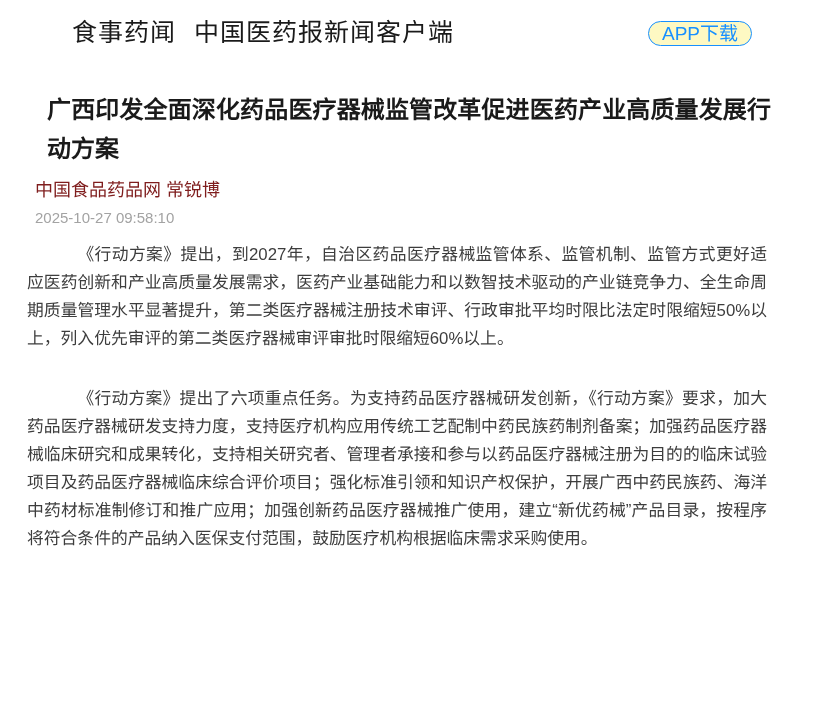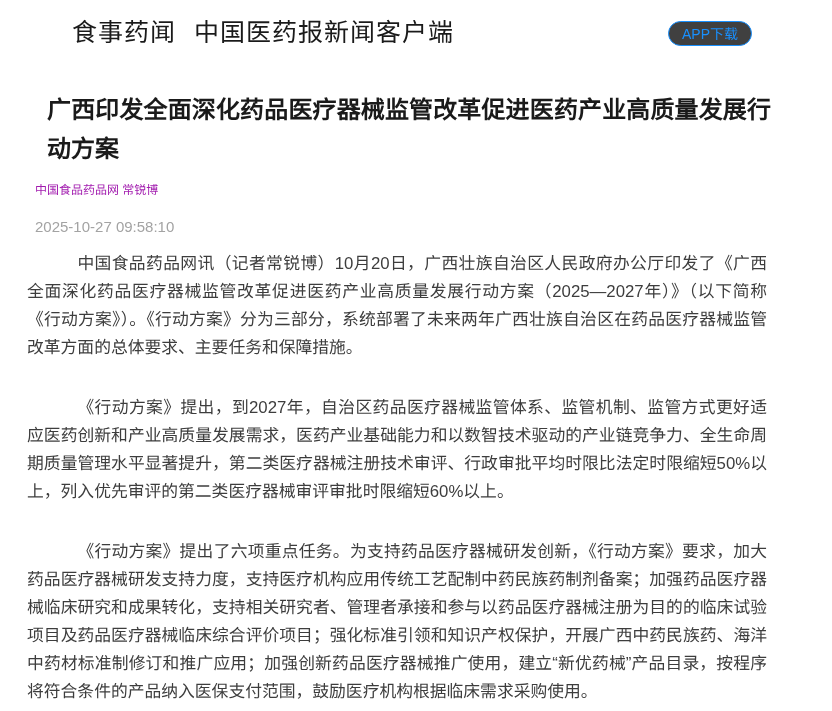--- a/index.html
+++ b/index.html
@@ -38,48 +38,48 @@
     position: absolute;
     right: 80px;
     top: 21px;
     height: 25px;
     padding: 0 13px;
     display: inline-flex;
     align-items: center;
     justify-content: center;
     border: 1px solid #1890ff;
     border-radius: 13px;
-    background: #404040;
+    background: #fef9c3;
     color: #1890ff;
-    font-size: 14px;
+    font-size: 19px;
     font-family: "Liberation Sans", sans-serif;
     cursor: pointer;
     line-height: 1;
   }
 
   
   .article-title {
     margin: 26px 25px 0 47px;
     width: 724px;
     font-size: 24px;
     font-weight: 700;
     line-height: 39px;
     color: #1a1a1a;
     text-align: justify;
   }
   .article-meta {
     margin: 13px 0 0 35px;
   }
   .article-byline {
-    font-size: 12px;
-    color: #a21caf;
+    font-size: 18px;
+    color: #7f1d1d;
     line-height: 19px;
   }
   .article-date {
-    margin-top: 17px;
+    margin-top: 8px;
     font-size: 15px;
     color: #a3a3a3;
     line-height: 20px;
   }
   .article-body {
     margin: 13px 65px 0 27px;
     width: 740px;
   }
   .article-body p {
     font-size: 16.8px;
@@ -106,19 +106,18 @@
 
   <article>
     <h1 class="article-title">广西印发全面深化药品医疗器械监管改革促进医药产业高质量发展行动方案</h1>
 
     <div class="article-meta">
       <div class="article-byline">中国食品药品网 常锐博</div>
       <div class="article-date">2025-10-27 09:58:10</div>
     </div>
 
     <div class="article-body">
-      <p>中国食品药品网讯（记者常锐博）10月20日，广西壮族自治区人民政府办公厅印发了《广西全面深化药品医疗器械监管改革促进医药产业高质量发展行动方案（2025—2027年）》（以下简称《行动方案》）。《行动方案》分为三部分，系统部署了未来两年广西壮族自治区在药品医疗器械监管改革方面的总体要求、主要任务和保障措施。</p>
       <p>《行动方案》提出，到2027年，自治区药品医疗器械监管体系、监管机制、监管方式更好适应医药创新和产业高质量发展需求，医药产业基础能力和以数智技术驱动的产业链竞争力、全生命周期质量管理水平显著提升，第二类医疗器械注册技术审评、行政审批平均时限比法定时限缩短50%以上，列入优先审评的第二类医疗器械审评审批时限缩短60%以上。</p>
       <p>《行动方案》提出了六项重点任务。为支持药品医疗器械研发创新，《行动方案》要求，加大药品医疗器械研发支持力度，支持医疗机构应用传统工艺配制中药民族药制剂备案；加强药品医疗器械临床研究和成果转化，支持相关研究者、管理者承接和参与以药品医疗器械注册为目的的临床试验项目及药品医疗器械临床综合评价项目；强化标准引领和知识产权保护，开展广西中药民族药、海洋中药材标准制修订和推广应用；加强创新药品医疗器械推广使用，建立“新优药械”产品目录，按程序将符合条件的产品纳入医保支付范围，鼓励医疗机构根据临床需求采购使用。</p>
     </div>
   </article>
 
 </div>
 
 </body></html>

